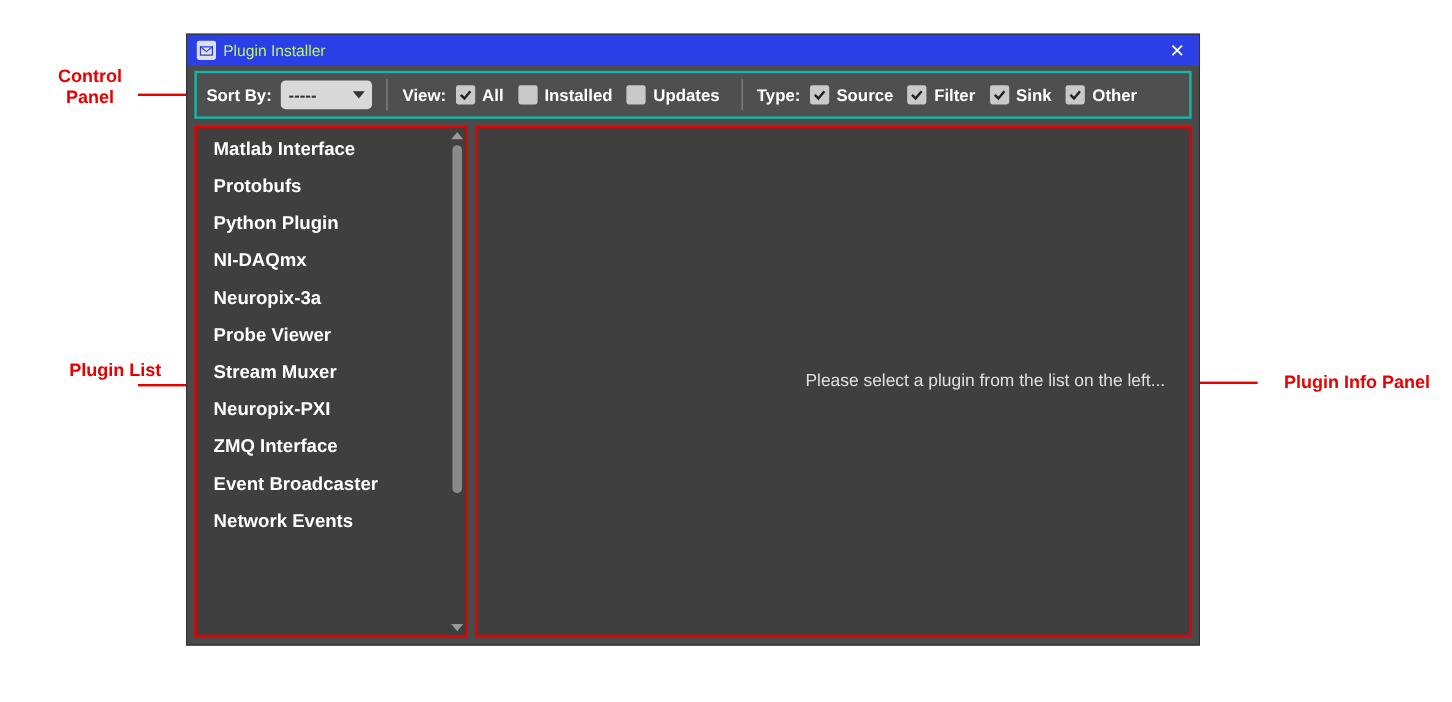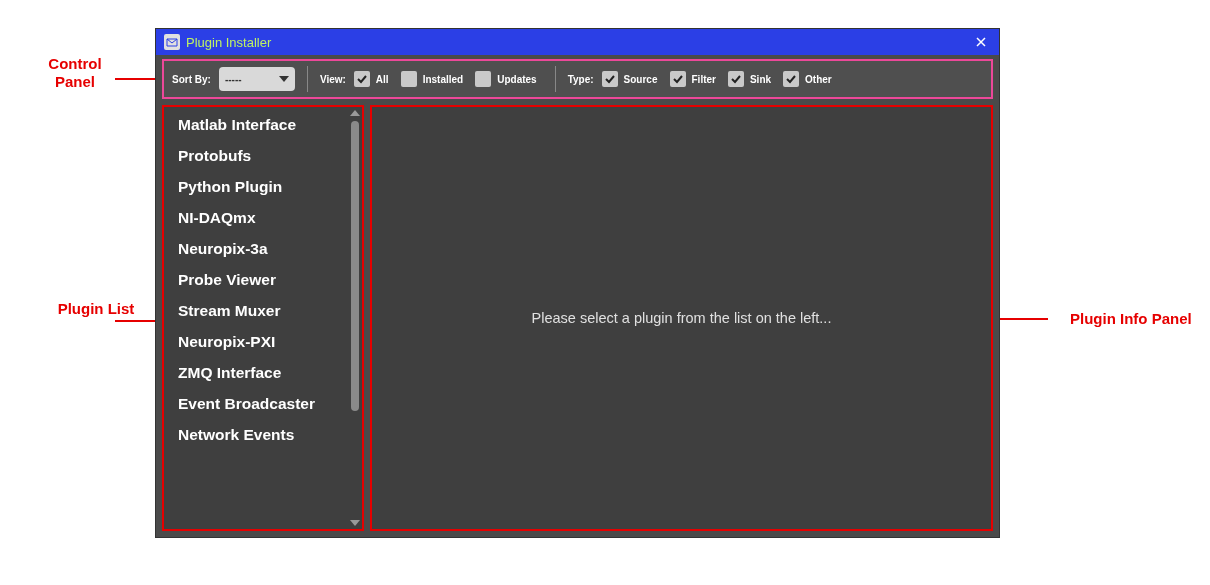--- a/index.html
+++ b/index.html
@@ -43,27 +43,27 @@
   .titlebar .title { flex: 1; }
   .titlebar .close {
     width: 20px; height: 20px;
     display: flex; align-items: center; justify-content: center;
     cursor: pointer;
     font-size: 14px;
   }
   .control-panel {
     height: 40px;
     background: #4f4f4f;
-    border: 2px solid #ec4899;
+    border: 2px solid #14b8a6;
     margin: 4px 6px 0 6px;
     display: flex;
     align-items: center;
     padding: 0 8px;
     color: #fff;
-    font-size: 10px;
+    font-size: 14px;
     font-weight: 600;
     gap: 8px;
   }
   .control-panel .label { font-weight: 700; }
   .sort-select {
     background: #d9d9d9;
     color: #333;
     border-radius: 4px;
     padding: 3px 6px;
     display: inline-flex;
@@ -101,21 +101,21 @@
   .chk.checked svg { display: block; }
   .chk-label { margin-right: 6px; font-weight: 700; }
   .body-area {
     flex: 1;
     display: flex;
     gap: 6px;
     padding: 6px;
     min-height: 0;
   }
   .plugin-list {
-    width: 202px;
+    width: 228px;
     background: #3f3f3f;
     border: 2px solid #e60000;
     position: relative;
     display: flex;
   }
   .list-scroll {
     flex: 1;
     overflow: hidden;
     padding: 2px 0;
   }
@@ -152,21 +152,21 @@
     top: 14px;
     height: 290px;
     cursor: pointer;
   }
   .info-panel {
     flex: 1;
     background: #3f3f3f;
     border: 2px solid #e60000;
     display: flex;
     align-items: center;
-    justify-content: center;
+    justify-content: flex-end;
     color: #e0e0e0;
     font-size: 14.5px;
     padding: 20px;
   }
   
   .callout {
     position: absolute;
     color: #e60000;
     font-weight: 700;
     font-size: 15px;

